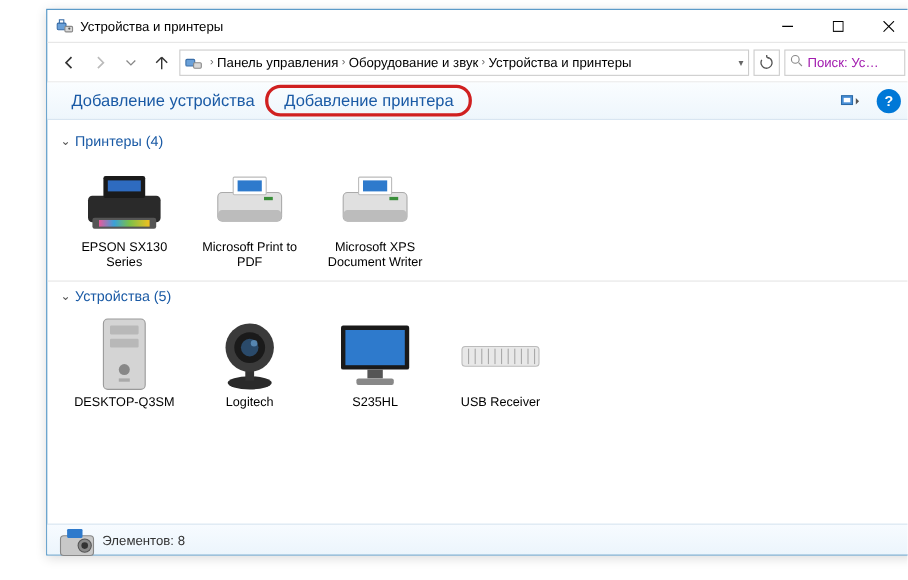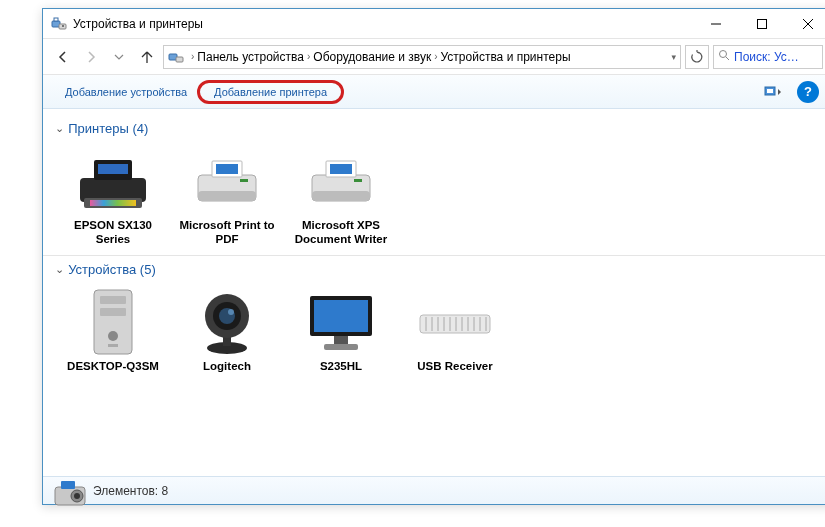--- a/index.html
+++ b/index.html
@@ -14,35 +14,35 @@
 
   .addressbar { height: 36px; display: flex; align-items: center; padding: 0 8px; gap: 4px; border-bottom: 1px solid #e5e5e5; }
   .nav-btn { width: 24px; height: 24px; display: flex; align-items: center; justify-content: center; color: #888; cursor: pointer; }
   .nav-btn.enabled { color: #333; }
   .breadcrumb-box { flex: 1; height: 24px; border: 1px solid #ccc; display: flex; align-items: center; padding: 0 4px; font-size: 12px; background: #fff; }
   .breadcrumb-box .bc-icon { width: 16px; height: 16px; margin-right: 4px; }
   .breadcrumb-box .bc-sep { color: #666; margin: 0 3px; font-size: 10px; }
   .breadcrumb-box .bc-item { color: #000; cursor: pointer; }
   .breadcrumb-box .bc-drop { color: #666; font-size: 9px; margin-left: 2px; cursor: pointer; }
   .refresh-btn { width: 24px; height: 24px; border: 1px solid #ccc; display: flex; align-items: center; justify-content: center; cursor: pointer; }
-  .search-box { width: 110px; height: 24px; border: 1px solid #ccc; display: flex; align-items: center; padding: 0 4px; font-size: 12px; color: #1d4ed8; }
+  .search-box { width: 110px; height: 24px; border: 1px solid #ccc; display: flex; align-items: center; padding: 0 4px; font-size: 12px; color: #a21caf; }
   .search-box .si { margin-right: 4px; }
 
   .toolbar { height: 34px; display: flex; align-items: center; padding: 0 12px; background: linear-gradient(#fafdff,#eef6fc); border-bottom: 1px solid #d4e3f0; }
-  .toolbar .tb-btn { font-size: 11px; color: #1a5aa5; padding: 4px 10px; cursor: pointer; }
+  .toolbar .tb-btn { font-size: 15px; color: #1a5aa5; padding: 4px 10px; cursor: pointer; }
   .toolbar .tb-btn.highlight { border: 3px solid #d02020; border-radius: 14px; padding: 3px 14px; }
   .toolbar .spacer { flex: 1; }
   .toolbar .view-btn { width: 30px; height: 22px; display: flex; align-items: center; justify-content: center; cursor: pointer; border: 1px solid transparent; }
   .toolbar .help-btn { width: 22px; height: 22px; border-radius: 50%; background: #0078d7; color: #fff; display: flex; align-items: center; justify-content: center; font-size: 13px; font-weight: bold; margin-left: 8px; cursor: pointer; }
 
   .content { height: 360px; overflow: hidden; padding: 6px 0; }
   .group { padding: 0 12px; }
   .group-header { display: flex; align-items: center; font-size: 13px; color: #1a5aa5; padding: 6px 0; cursor: pointer; }
   .group-header .chev { margin-right: 4px; font-size: 11px; color: #555; }
-  .group-items { display: flex; flex-wrap: wrap; gap: 6px 14px; padding: 4px 8px 8px 8px; font-weight: bold; }
+  .group-items { display: flex; flex-wrap: wrap; gap: 6px 14px; padding: 4px 8px 8px 8px; }
   .item { width: 100px; display: flex; flex-direction: column; align-items: center; cursor: pointer; text-align: center; }
   .item .icon-box { width: 80px; height: 72px; display: flex; align-items: center; justify-content: center; }
   .item .label { font-size: 11.5px; color: #000; line-height: 1.25; max-height: 30px; overflow: hidden; }
   hr.sep { border: none; border-top: 1px solid #e5e5e5; margin: 0; }
 
   .statusbar { position: absolute; bottom: 0; left: 0; right: 0; height: 28px; border-top: 1px solid #d4e3f0; background: linear-gradient(#f7fbff,#ecf5fc); display: flex; align-items: center; padding: 0 8px; font-size: 12px; color: #333; }
   .statusbar .sb-icon { width: 32px; height: 28px; margin-right: 10px; }
 
   
   .printer-icon, .fax-icon, .lp-icon, .tower-icon, .webcam-icon, .monitor-icon, .usb-icon, .cam-icon { display:block; }
@@ -104,21 +104,21 @@
         </svg>
     </div>
     <div class="breadcrumb-box">
       <span class="bc-icon">
         <svg width="16" height="16" viewBox="0 0 16 16">
           <rect x="1" y="5" width="8" height="6" rx="1" fill="#6aa0d8" stroke="#3a6ea8"></rect>
           <rect x="8" y="8" width="7" height="5" rx="1" fill="#d8d8d8" stroke="#888"></rect>
         </svg>
       </span>
       <span class="bc-sep">›</span>
-      <span class="bc-item">Панель устройства</span>
+      <span class="bc-item">Панель управления</span>
       <span class="bc-sep">›</span>
       <span class="bc-item">Оборудование и звук</span>
       <span class="bc-sep">›</span>
       <span class="bc-item">Устройства и принтеры</span>
       <span style="flex:1"></span>
       <span class="bc-drop">▾</span>
     </div>
     <div class="refresh-btn">
       <svg width="14" height="14" viewBox="0 0 14 14">
           <path d="M7 2 A5 5 0 1 1 2.5 4.5 M7 2 L7 0 M7 2 L9 3" fill="none" stroke="#555" stroke-width="1.2"></path>

